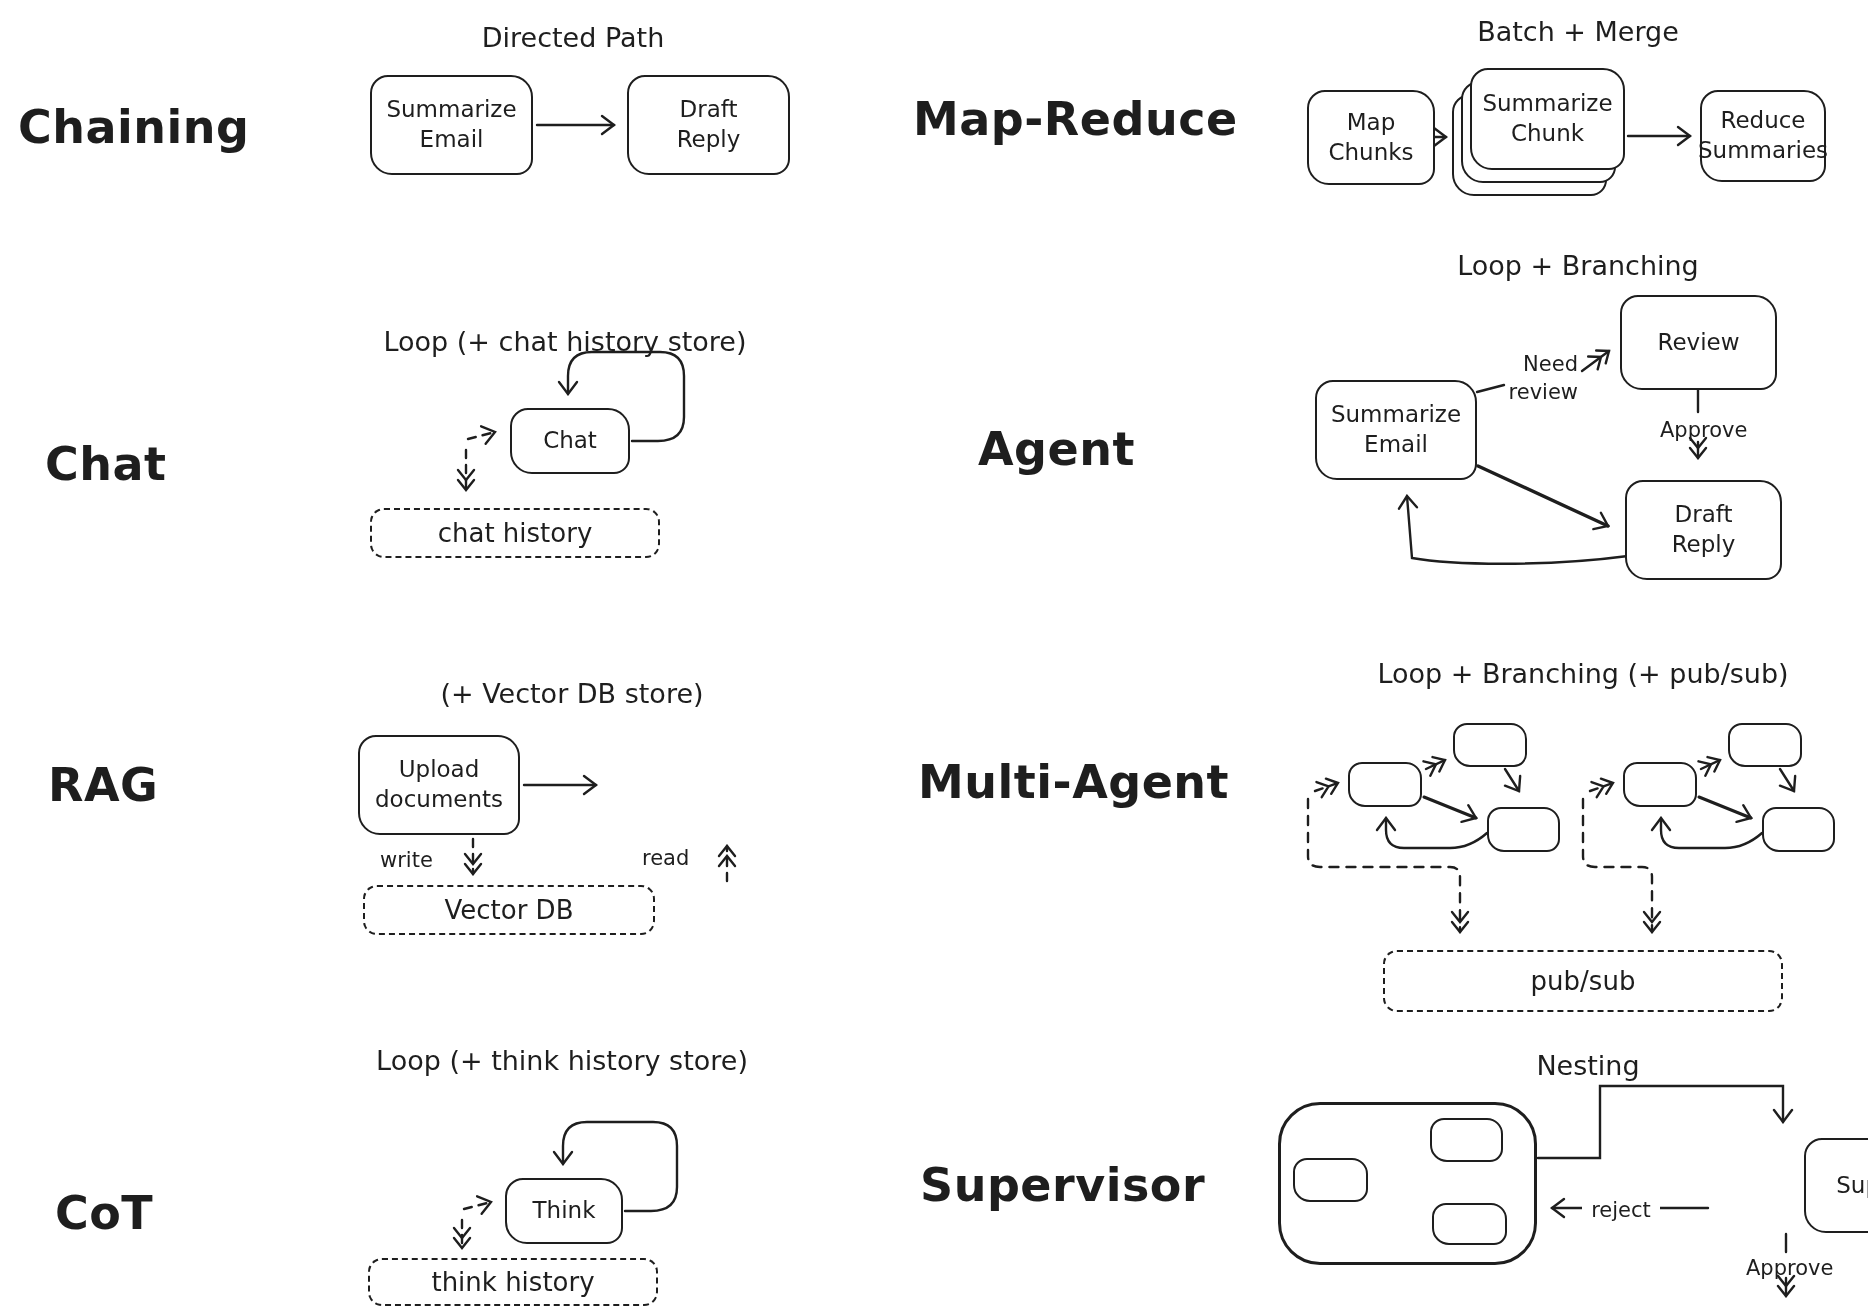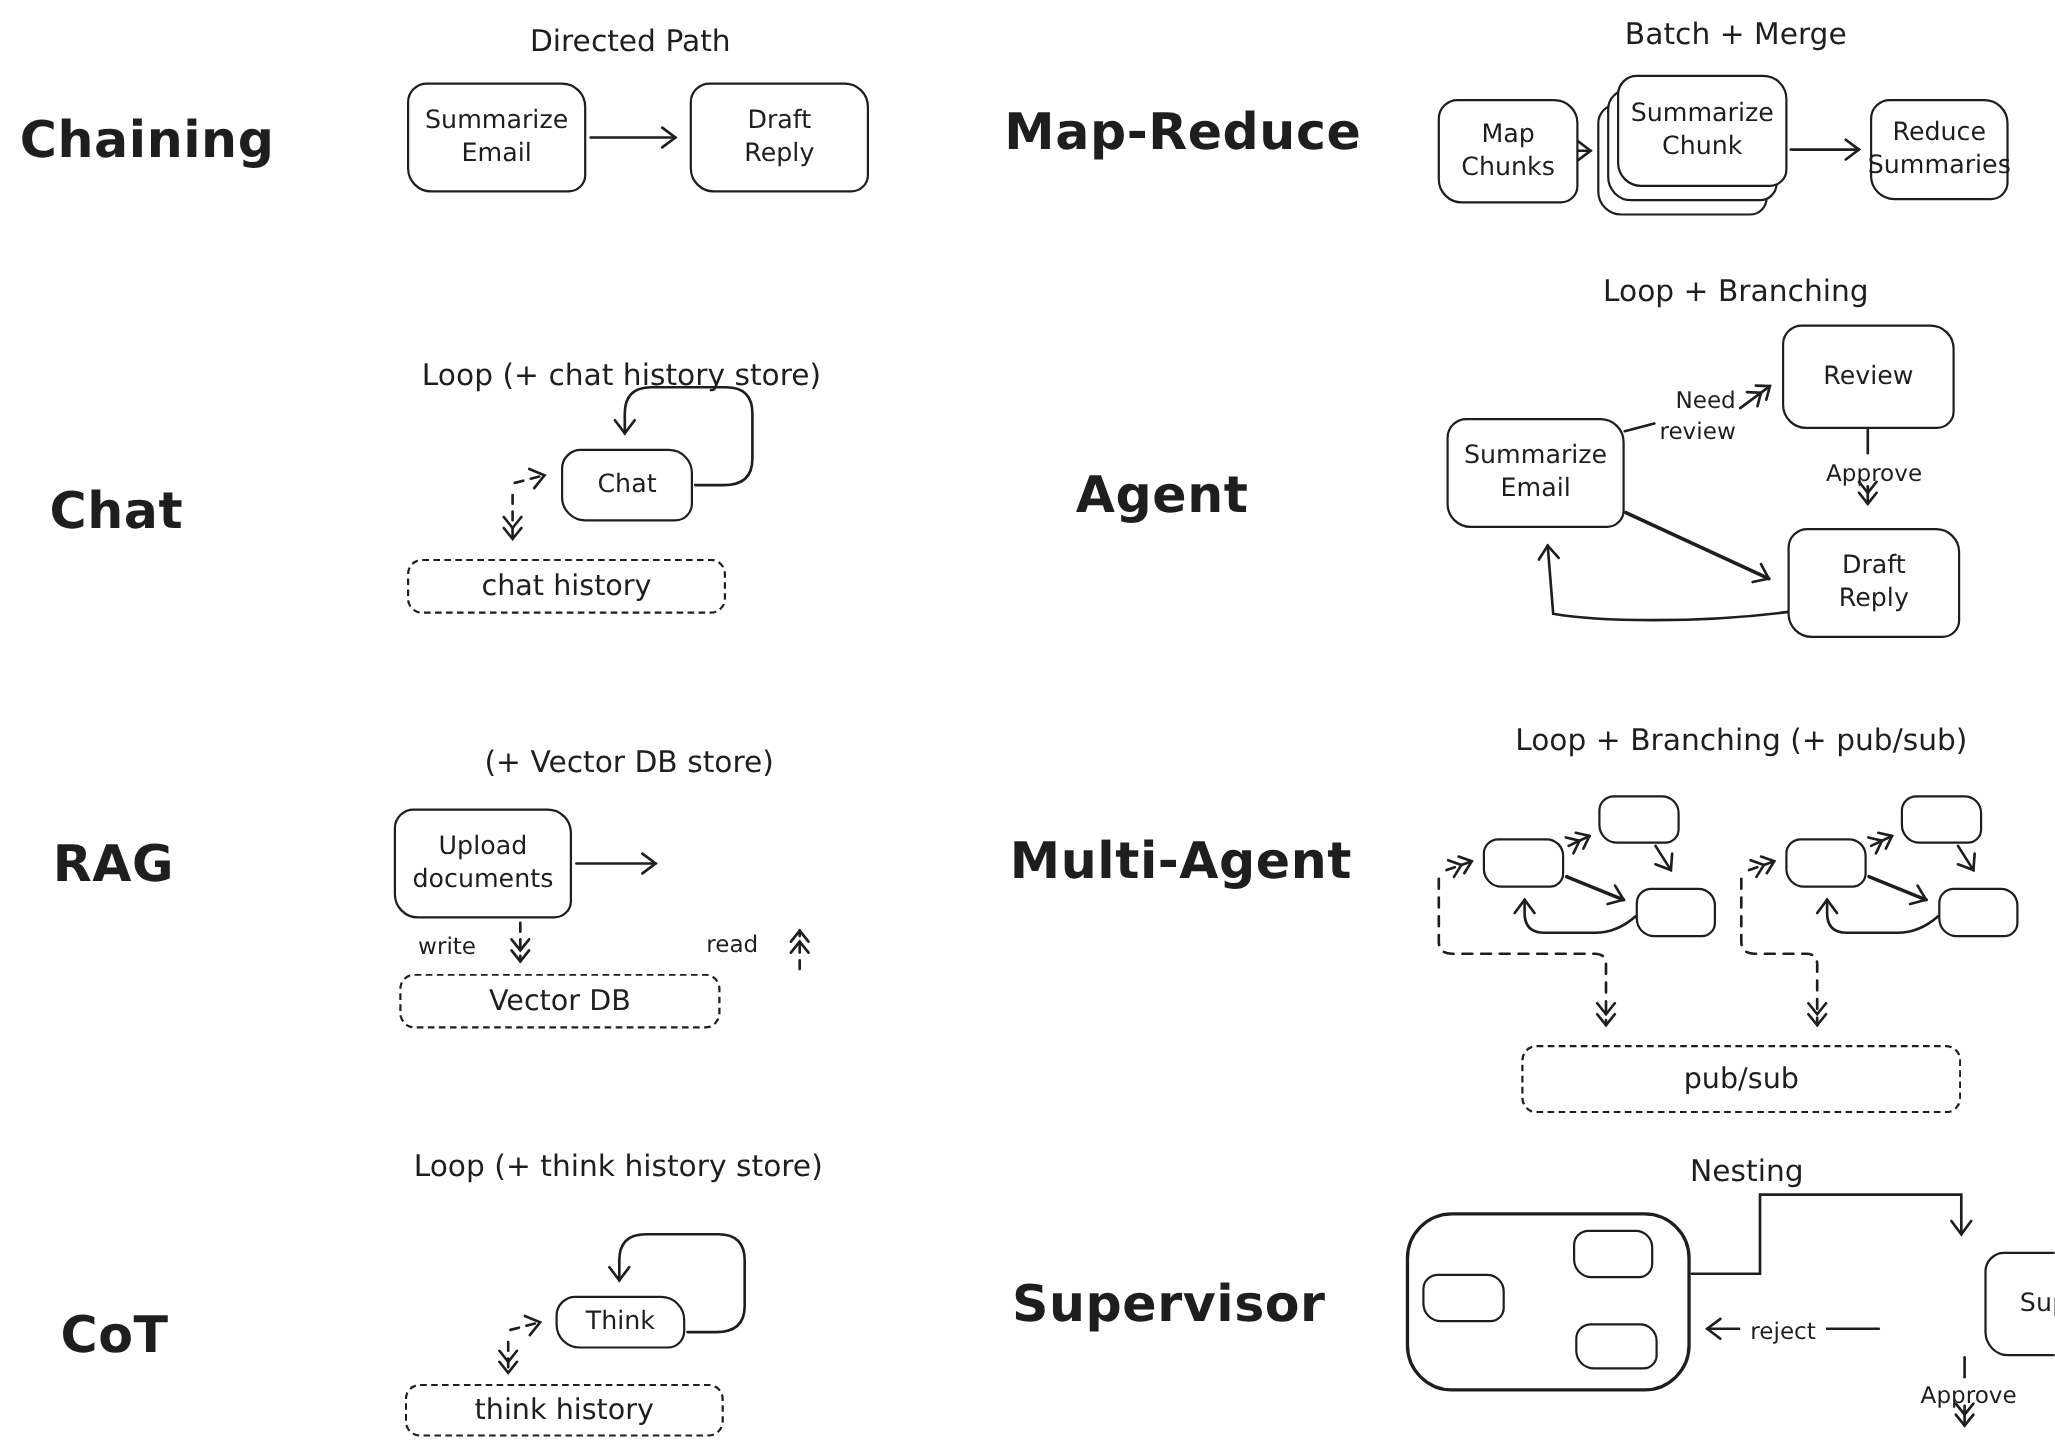--- a/index.html
+++ b/index.html
@@ -120,21 +120,21 @@
   <div class="abs side-label" style="left:48px;top:758px;">RAG</div>
   <div class="abs title" style="left:572px;top:678px;">(+ Vector DB store)</div>
   <div class="node" style="left:358px;top:735px;width:162px;height:100px;">Upload
 documents</div>
   <div class="abs annot" style="left:380px;top:846px;">write</div>
   <div class="abs annot" style="left:642px;top:844px;">read</div>
   <div class="store" style="left:363px;top:885px;width:292px;height:50px;">Vector DB</div>
 
   <div class="abs side-label" style="left:55px;top:1186px;">CoT</div>
   <div class="abs title" style="left:562px;top:1045px;">Loop (+ think history store)</div>
-  <div class="node" style="left:505px;top:1178px;width:118px;height:48px;">Think</div>
+  <div class="node" style="left:505px;top:1178px;width:118px;height:66px;">Think</div>
   <div class="store" style="left:368px;top:1258px;width:290px;height:48px;">think history</div>
 
   <div class="abs side-label" style="left:913px;top:92px;">Map-Reduce</div>
   <div class="abs title" style="left:1578px;top:16px;">Batch + Merge</div>
   <div class="node" style="left:1307px;top:90px;width:128px;height:95px;">Map
 Chunks</div>
   <div class="node" style="left:1452px;top:94px;width:155px;height:102px;"></div>
   <div class="node" style="left:1461px;top:81px;width:155px;height:102px;"></div>
   <div class="node" style="left:1470px;top:68px;width:155px;height:102px;">Summarize
 Chunk</div>

